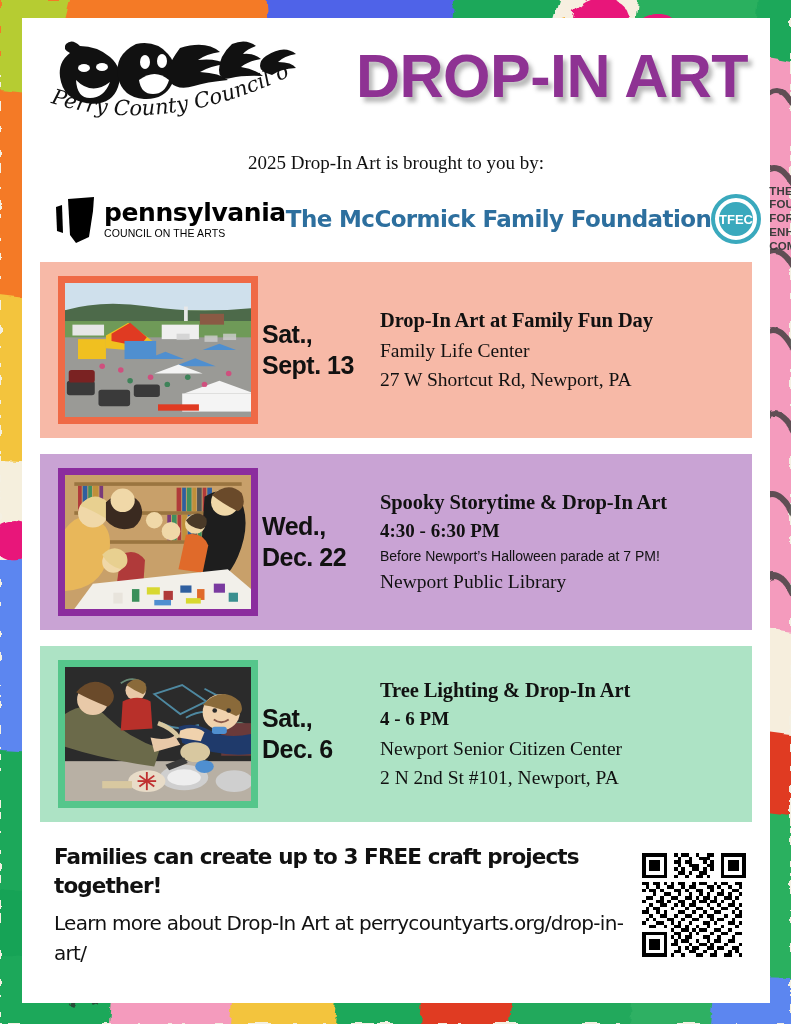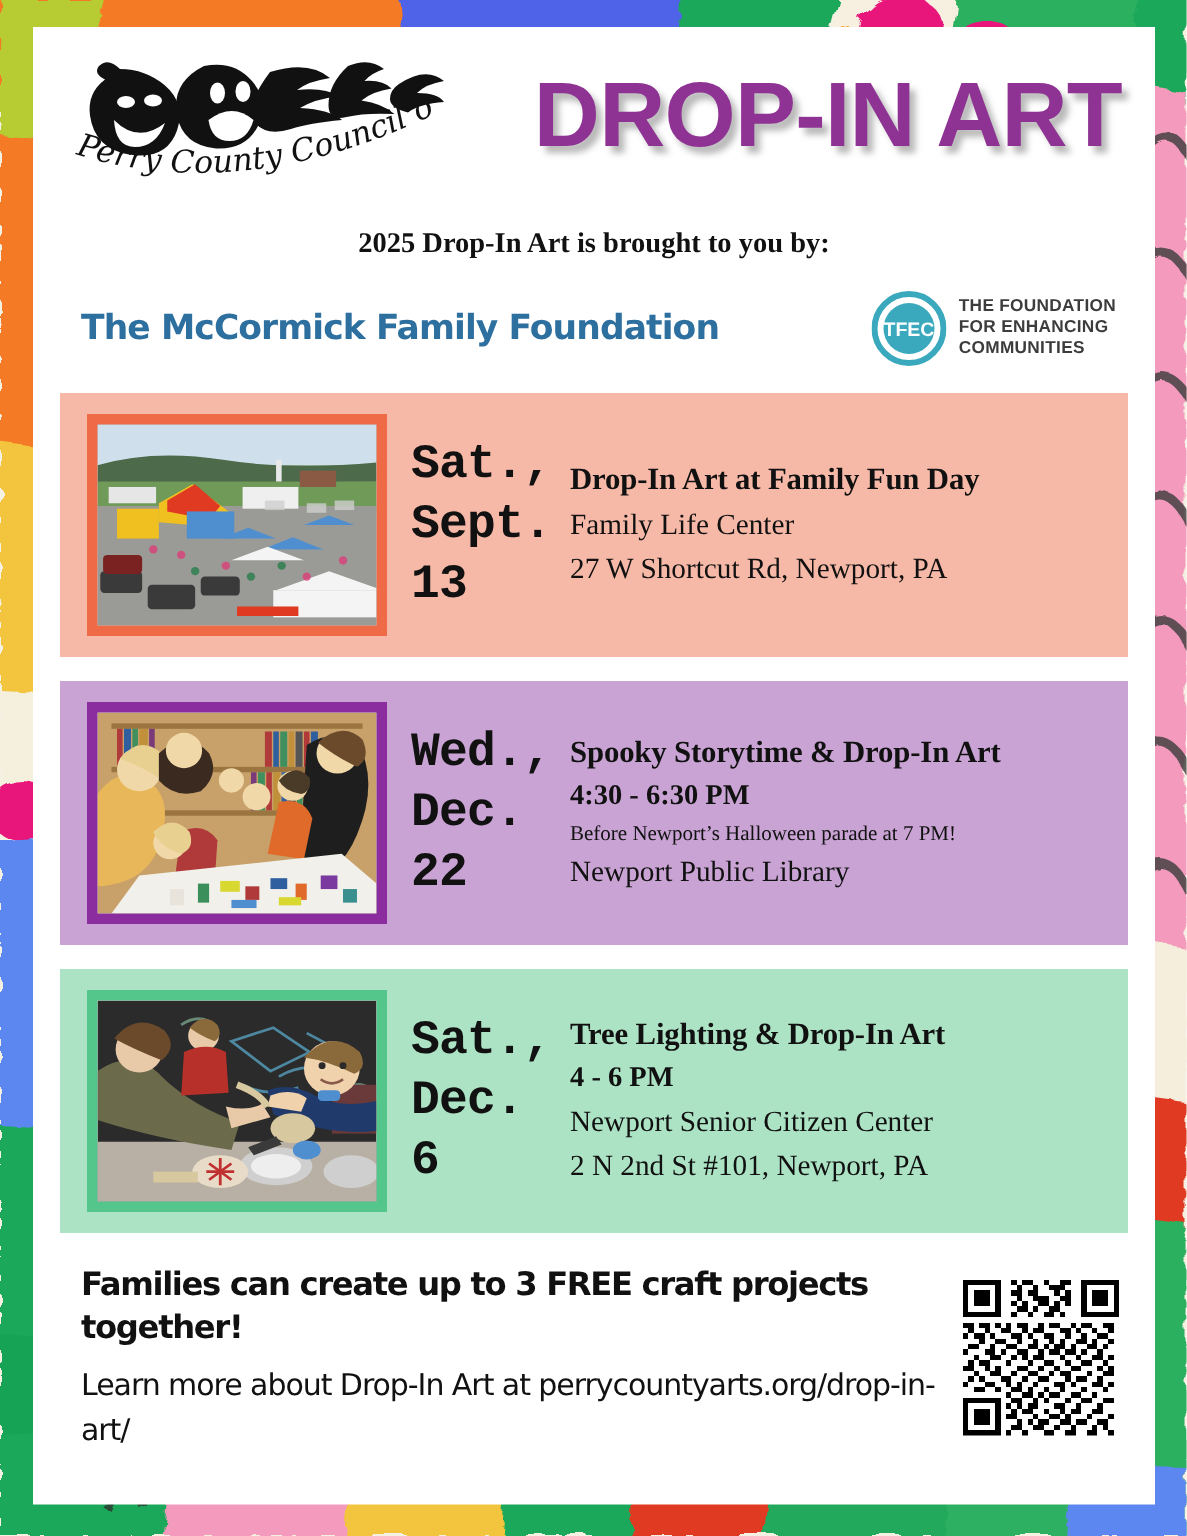--- a/index.html
+++ b/index.html
@@ -32,21 +32,21 @@
     font-weight:700; font-size:61px; letter-spacing:-0.5px;
     color:#8e3293; line-height:1;
     margin-top:18px;
     text-shadow:4px 5px 4px rgba(100,100,100,0.45);
   }
 
   
   .sponsor-head{
     text-align:center;
     font-family:"Liberation Serif", serif;
-    font-weight:700; font-size:19px; color:#111;
+    font-weight:400; font-size:19px; color:#111;
     margin-top:20px;
   }
   .sponsor-row{
     display:flex; align-items:center; justify-content:space-between;
     margin-top:16px; padding:0 8px 0 14px; height:58px;
   }
   .spon{ display:flex; align-items:center; }
 
   .pa-keystone{ width:46px; height:52px; flex:none; }
   .pa-keystone svg{ width:100%; height:100%; display:block; }
@@ -75,35 +75,35 @@
     display:flex; align-items:center;
     padding:14px 10px 14px 18px;
     margin-bottom:16px;
   }
   .event-photo{
     flex:none; width:200px; height:148px;
     border:7px solid #000; background:#ccc; position:relative; overflow:hidden;
   }
   .event-photo svg{ position:absolute; inset:0; width:100%; height:100%; }
   .event-date{
-    flex:none; width:118px; text-align:left; padding-left:16px;
-    font-family:Liberation Mono, monospace; font-weight:700;
-    font-size:32px; color:#111; line-height:1.25; letter-spacing:-0.5px;
+    flex:none; width:118px; text-align:left; padding-left:4px;
+    font-family:Liberation Sans, sans-serif; font-weight:700;
+    font-size:25px; color:#111; line-height:1.25; letter-spacing:-0.5px;
   }
   .event-info{ flex:1; padding-left:4px; }
   .ev-title{
     font-family:"Liberation Serif", serif; font-weight:700;
     font-size:20.5px; color:#111; line-height:1.45; letter-spacing:-0.1px;
   }
   .ev-time{
     font-family:"Liberation Serif", serif; font-weight:700;
     font-size:19px; color:#111; line-height:1.5;
   }
   .ev-note{
-    font-family:Liberation Serif, serif; font-weight:400;
+    font-family:Liberation Sans, sans-serif; font-weight:400;
     font-size:14px; color:#111; line-height:1.5;
   }
   .ev-venue, .ev-addr{
     font-family:"Liberation Serif", serif; font-weight:400;
     font-size:19.5px; color:#111; line-height:1.5;
   }
 
   
   .ev1{ background:#f7b9a7; }
   .ev1 .event-photo{ border-color:#ef6a46; }
@@ -234,20 +234,32 @@
         </text>
       </svg>
     </div>
     <div class="poster-title">DROP-IN ART</div>
   </div>
 
   <div class="sponsor-head">2025 Drop-In Art is brought to you by:</div>
 
   <div class="sponsor-row">
 
+    <div class="spon">
+      <div class="pa-keystone">
+        <svg viewBox="0 0 46 52" xmlns="http://www.w3.org/2000/svg">
+          <path d="M2 14 L8 12 L9 40 L3 38 Z" fill="#000"></path>
+          <path d="M14 6 L40 4 L39 18 L35 44 L22 50 L16 42 Z" fill="#000"></path>
+        </svg>
+      </div>
+      <div class="pa-text">
+        <div class="pa-main">pennsylvania</div>
+        <div class="pa-sub">COUNCIL ON THE ARTS</div>
+      </div>
+    </div>
 
     <div class="spon">
       <div class="mccormick">The McCormick Family Foundation</div>
     </div>
 
     <div class="spon">
       <div class="tfec-mark">
         <svg viewBox="0 0 50 50" xmlns="http://www.w3.org/2000/svg">
           <circle cx="25" cy="25" r="23" fill="none" stroke="#3aa9bd" stroke-width="4"></circle>
           <circle cx="25" cy="25" r="17" fill="#3aa9bd"></circle>

